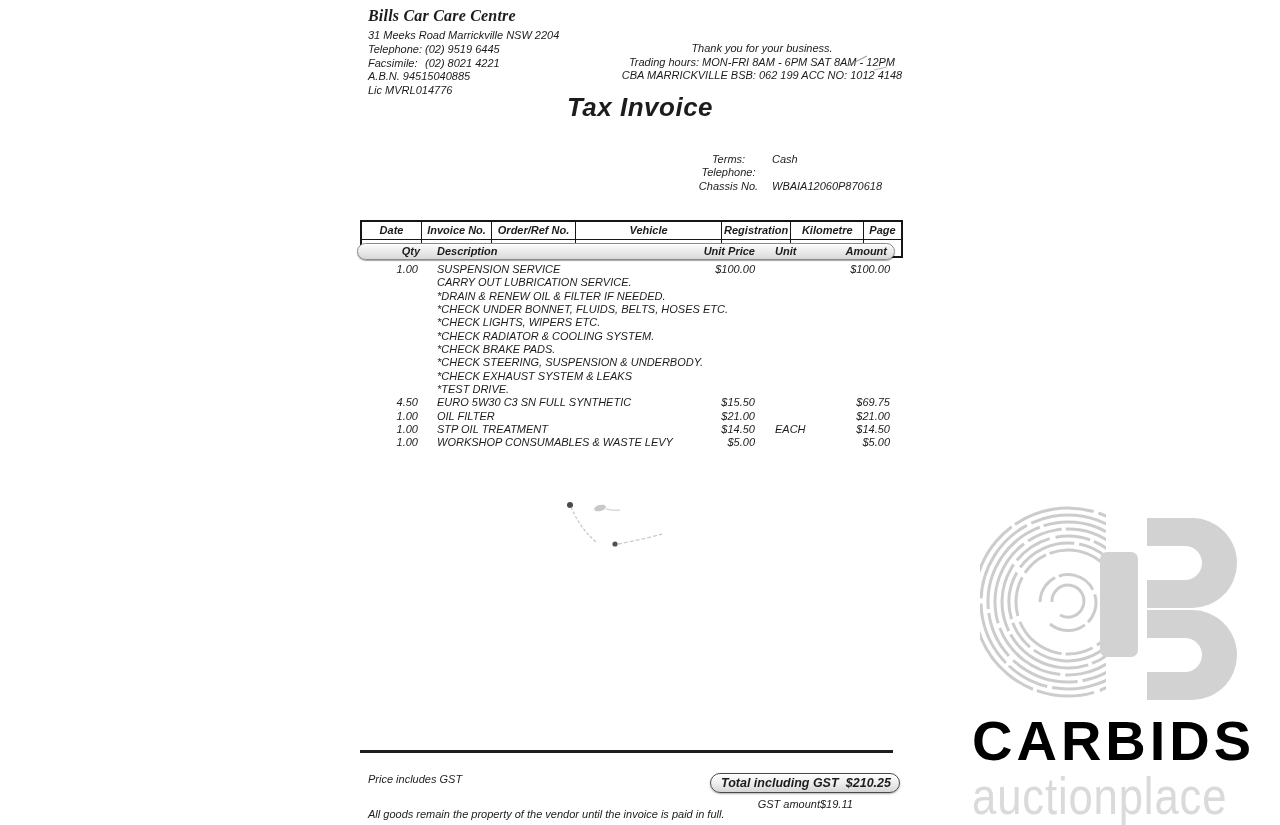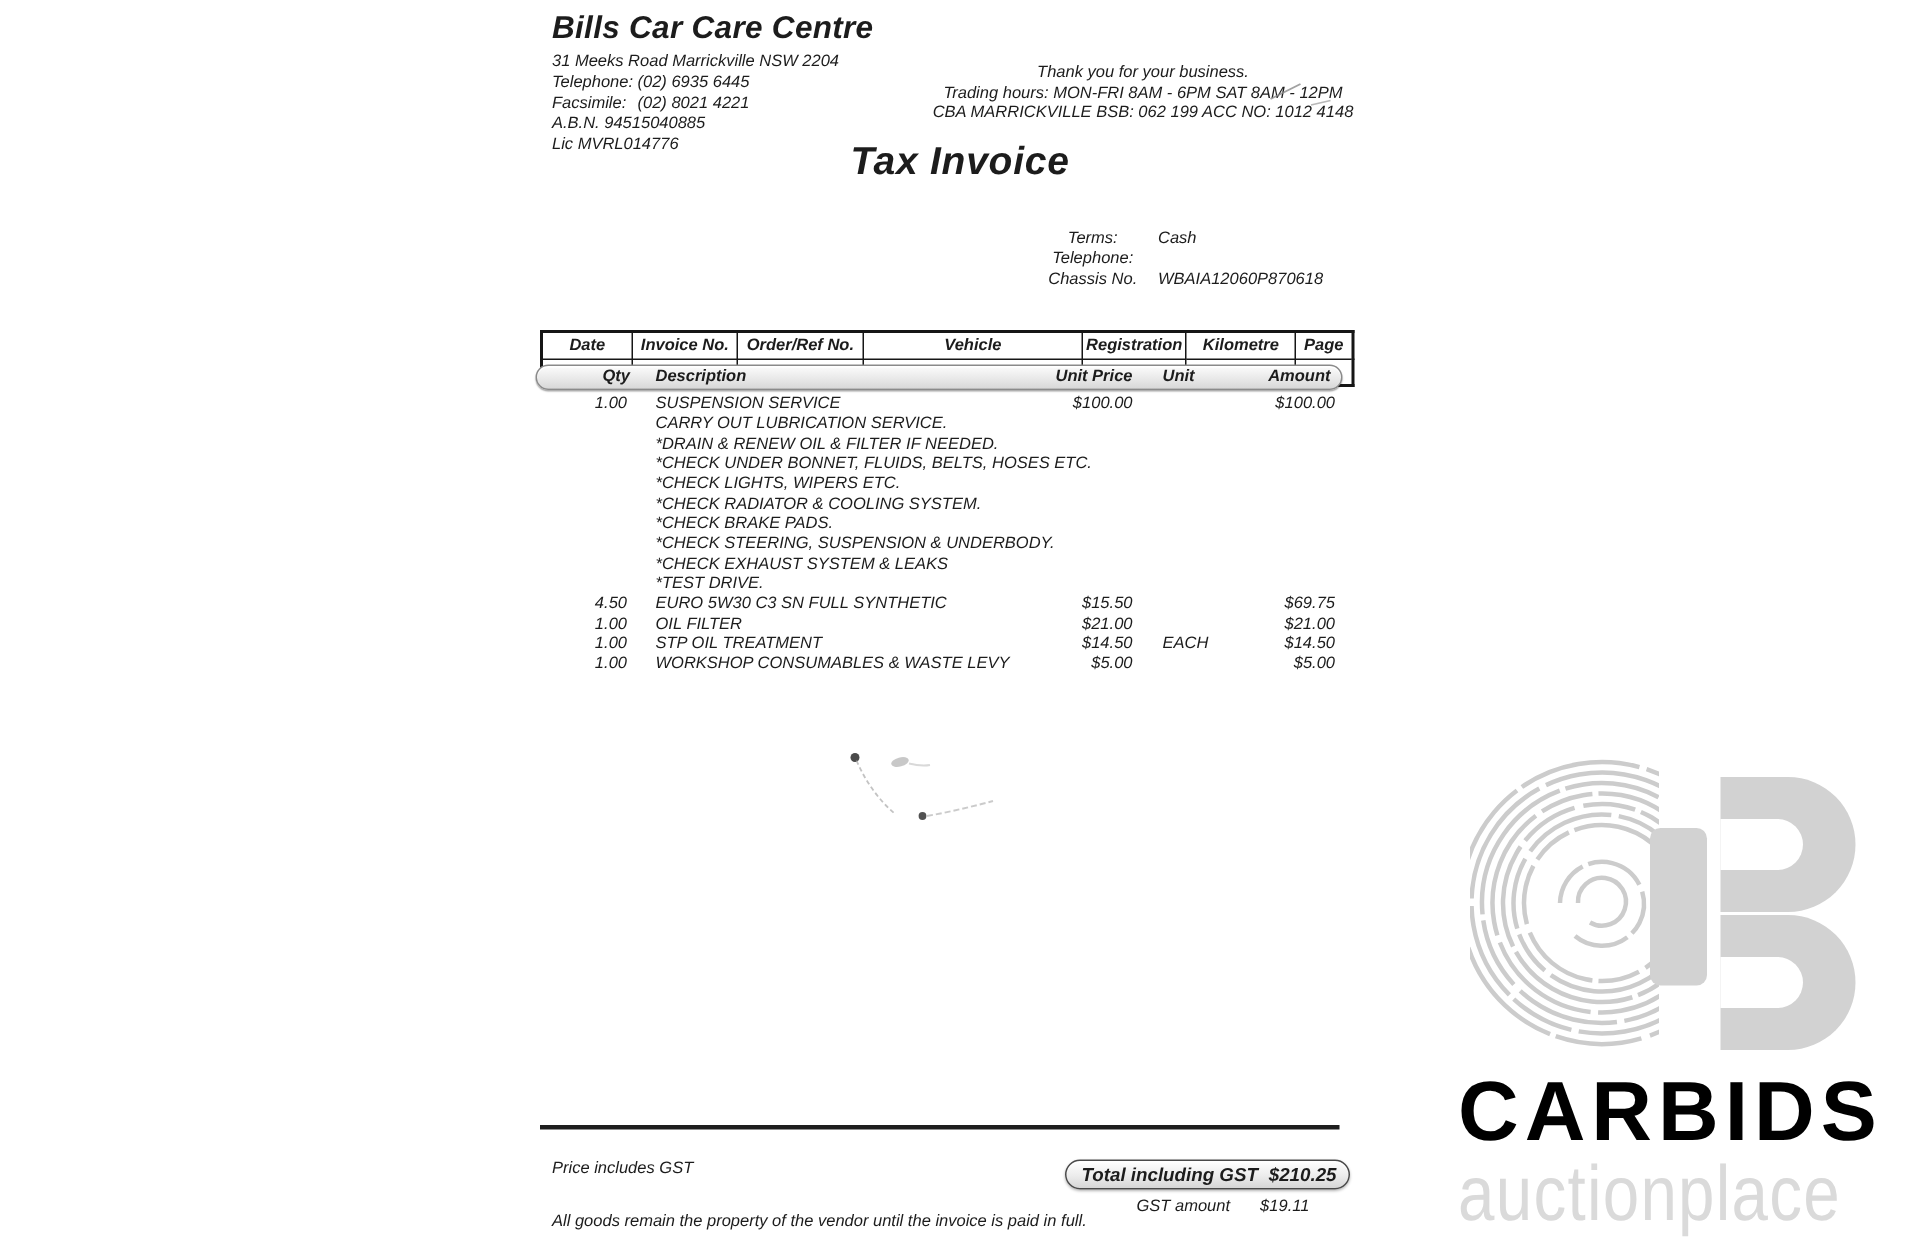--- a/index.html
+++ b/index.html
@@ -5,21 +5,21 @@
   * { margin:0; padding:0; box-sizing:border-box; }
   html,body { width:1280px; height:825px; }
   body { overflow:hidden; background:#ffffff; }
   .page {
     position:relative; width:1280px; height:825px; background:#fff;
     font-family:"Liberation Sans", sans-serif; font-style:italic; color:#1c1c1c;
   }
 
   
   .company { position:absolute; left:368px; top:7px; }
-  .company-name { font-size:21px; font-weight:bold; letter-spacing:.2px; }
+  .company-name { font-size:16px; font-weight:bold; letter-spacing:.2px;font-family:Liberation Serif, serif; }
   .company-lines { margin-top:4px; font-size:11px; line-height:13.8px; }
   .lbl { display:inline-block; width:57px; }
 
   
   .header-right { position:absolute; left:612px; top:42px; width:300px;
     text-align:center; font-size:11px; line-height:13.5px; }
 
   
   .doc-title { position:absolute; left:380px; top:92px; width:520px; text-align:center;
     font-size:26px; font-weight:bold; letter-spacing:.5px; }
@@ -64,21 +64,21 @@
   .foot-note1 { position:absolute; left:368px; top:773px; font-size:11px; }
   .foot-note2 { position:absolute; left:368px; top:808px; font-size:11px; }
   .total-pill { position:absolute; left:710px; top:773px; width:190px; height:20px;
     border:1.5px solid #4a4a4a; border-radius:10px;
     background:linear-gradient(180deg,#ffffff 0%,#ececec 55%,#d6d6d6 100%);
     box-shadow:0 1px 2px rgba(0,0,0,.3), inset 0 1px 0 #fff; }
   .total-pill .tlabel { position:absolute; left:10px; top:2px; font-size:12.5px; font-weight:bold; }
   .total-pill .tvalue { position:absolute; right:8px; top:2px; font-size:12.5px; font-weight:bold;margin-left:12px; }
   .gst-row { position:absolute; left:710px; top:798px; width:183px; height:14px; font-size:11px; }
   .gst-row .glabel { position:absolute; left:0; width:110px; text-align:right; }
-  .gst-row .gvalue { position:absolute; left:110px; width:73px; text-align:center; }
+  .gst-row .gvalue { position:absolute; left:110px; width:73px; text-align:left; }
 
   
   .wm { position:absolute; font-style:normal; pointer-events:none; }
   .wm-monogram { left:980px; top:497px; }
   .wm-brand { left:972px; top:708px; font-size:56px; font-weight:bold; letter-spacing:4px;
     color:#cfcfcf; transform:scaleX(1.0); transform-origin:left top; }
   .wm-sub { left:972px; top:766px; font-size:52px; letter-spacing:1px; color:#dadada;
     transform:scaleX(0.84); transform-origin:left top; }
 
   
@@ -109,21 +109,21 @@
     <path d="M167,141 h38 a17,17 0 0 1 0,34 h-38 z" fill="#ffffff"></path>
   </svg>
   <div class="wm wm-brand" style="color: #000000;">CARBIDS</div>
   <div class="wm wm-sub" style="color: rgb(218, 218, 218);">auctionplace</div>
 
   <div class="company">
     <div class="company-name">Bills Car Care Centre</div>
     <div class="company-lines">
       <div>31 Meeks Road Marrickville NSW 2204</div>
       <div>
-        <span class="lbl">Telephone:</span><span>(02) 6935 6445</span>
+        <span class="lbl">Telephone:</span><span>(02) 9519 6445</span>
       </div>
       <div>
         <span class="lbl">Facsimile:</span><span>(02) 8021 4221</span>
       </div>
       <div>A.B.N. 94515040885</div>
       <div>Lic MVRL014776</div>
     </div>
   </div>
 
   <div class="header-right">

